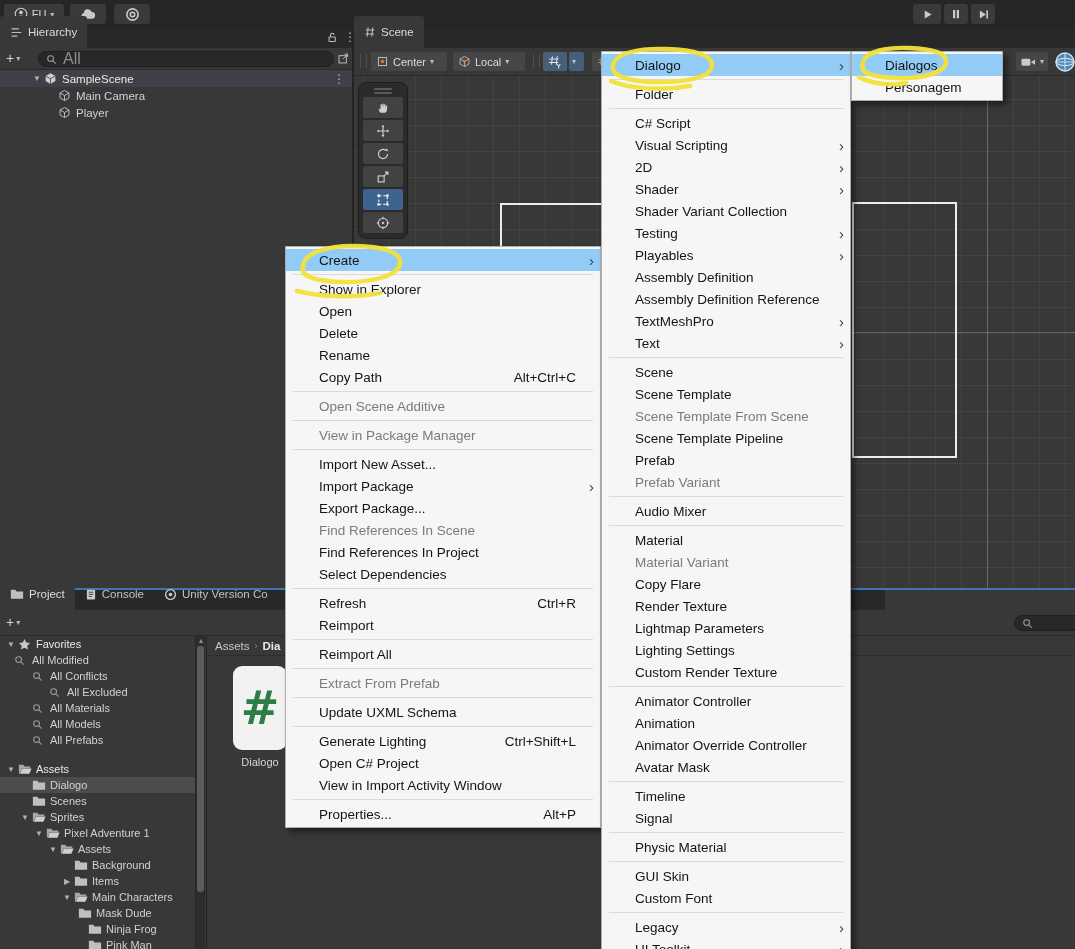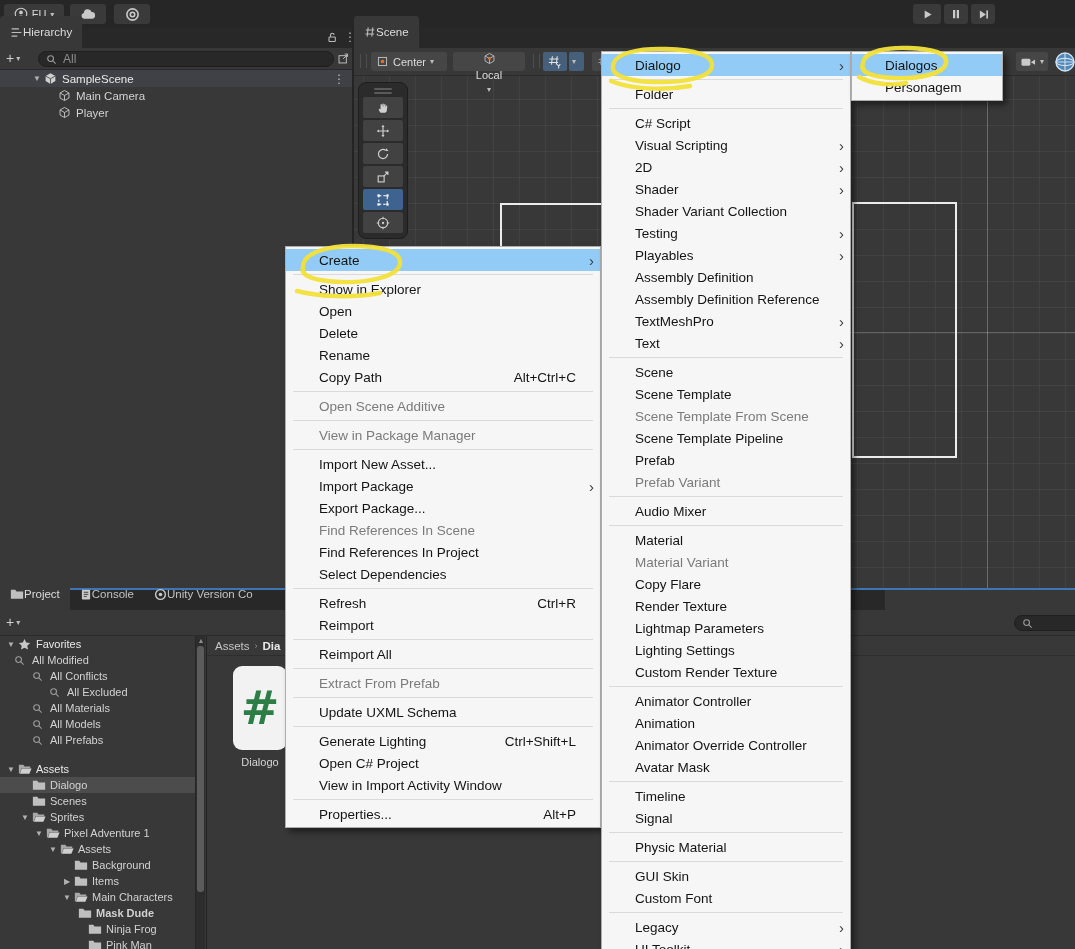--- a/index.html
+++ b/index.html
@@ -13,30 +13,30 @@
 
   
   #top-toolbar{left:0;top:0;width:1075px;height:28px;background:#262626;border-bottom:1px solid #191919;}
   .tbtn{position:absolute;top:4px;height:20px;background:#3a3a3a;border-radius:3px;
         display:flex;align-items:center;justify-content:center;gap:4px;
         color:#d6d6d6;font-size:11px;box-sizing:border-box;padding:0 6px;}
   .tbtn .caret{font-size:8px;color:#bdbdbd;}
 
   
   .tabbar{position:absolute;height:20px;background:#282828;display:flex;align-items:flex-end;}
-  .tab{height:20px;display:flex;align-items:center;padding:16px 10px;
+  .tab{height:20px;display:flex;align-items:center;gap:5px;padding:16px 10px;
        font-size:11.5px;color:#c2c2c2;box-sizing:border-box;}
   .tab.active{background:#383838;color:#dcdcdc;border-radius:3px 3px 0 0;}
 
   
   .ptoolbar{position:absolute;background:#383838;border-bottom:1px solid #2b2b2b;box-sizing:border-box;}
   .plus{color:#cfcfcf;font-size:14px;line-height:14px;}
   .searchfield{display:flex;align-items:center;gap:4px;background:#282828;border:1px solid #1f1f1f;
                border-radius:9px;height:16px;padding:0 7px;box-sizing:border-box;}
-  .searchfield input{flex:1;background:none;border:none;outline:none;color:#cfcfcf;font-size:12px;min-width:0;}
+  .searchfield input{flex:1;background:none;border:none;outline:none;color:#cfcfcf;font-size:16px;min-width:0;}
   .searchfield input::placeholder{color:#8d8d8d;}
 
   
   .trow{display:flex;align-items:center;font-size:11.5px;color:#d2d2d2;box-sizing:border-box;}
   .trow .arrow{width:14px;text-align:center;color:#b0b0b0;font-size:8px;flex:0 0 14px;}
   .trow .icon{flex:0 0 16px;}
   .trow .lbl{margin-left:2px;white-space:nowrap;}
   .trow.bold .lbl{font-weight:normal;color:#e9e9e9;}
   .trow.selected{background:#4c4c4c;}
   .trow.hl{background:#3f4146;}
@@ -251,21 +251,21 @@
 <div class="sbtn" style="left:371px;width:76px;">
   <span class="icon">
       <svg width="13" height="13" viewBox="0 0 16 16">
         <rect x="3" y="3" width="10" height="10" fill="none" stroke="#bdbdbd" stroke-width="1.2"></rect>
         <circle cx="8" cy="8" r="2.2" fill="#e0762c"></circle>
       </svg>
     </span>
   <span>Center</span>
   <span class="caret">▾</span>
 </div>
-<div class="sbtn" style="left:453px;width:72px;flex-direction:column;">
+<div class="sbtn" style="left:453px;width:72px;">
   <span class="icon">
       <svg width="13" height="13" viewBox="0 0 16 16">
         <path d="M8 1.8 13.5 4.9v6.2L8 14.2 2.5 11.1V4.9z" fill="none" stroke="#bdbdbd" stroke-width="1.1"></path>
         <path d="M2.5 4.9 8 8l5.5-3.1M8 8v6.2" stroke="#bdbdbd" stroke-width="1.1" fill="none"></path>
         <circle cx="8" cy="8" r="1.8" fill="#e0762c"></circle>
       </svg>
     </span>
   <span>Local</span>
   <span class="caret">▾</span>
 </div>
@@ -572,21 +572,21 @@
       <div class="trow" style="padding-left: 60px;">
         <span class="arrow">▼</span>
         <span class="icon">
           <svg width="14" height="12" viewBox="0 0 16 13">
             <path d="M1 1.5h5l1.5 2H14v2H4l-2 6H1z" fill="#a8a8a8"></path>
             <path d="M4.2 6h11.3L13 12H2.2z" fill="#cfcfcf"></path>
           </svg>
         </span>
         <span class="lbl">Main Characters</span>
       </div>
-      <div class="trow" style="padding-left: 64px; font-weight: bold;">
+      <div class="trow" style="padding-left: 64px;">
         <span class="arrow"></span>
         <span class="icon">
           <svg width="14" height="12" viewBox="0 0 16 13">
             <path d="M1 1.5h5l1.5 2H15V12H1z" fill="#bfbfbf"></path>
           </svg>
         </span>
         <span class="lbl">Mask Dude</span>
       </div>
       <div class="trow" style="padding-left: 74px;">
         <span class="arrow"></span>

